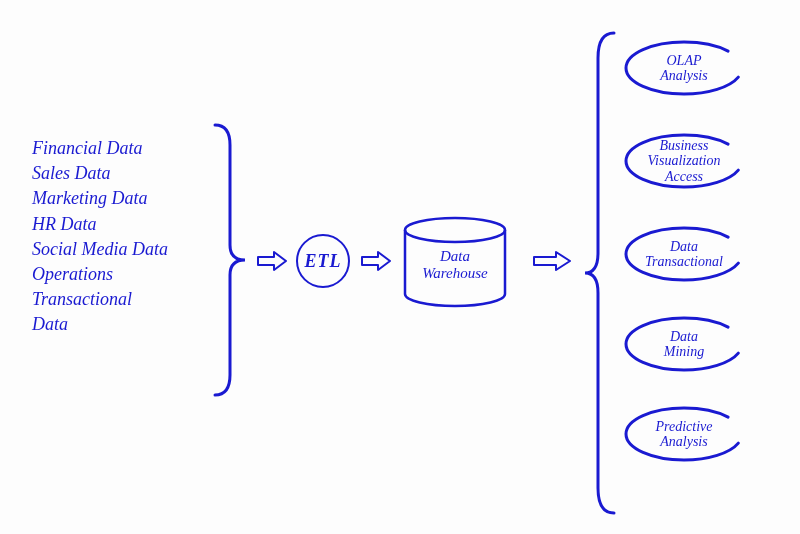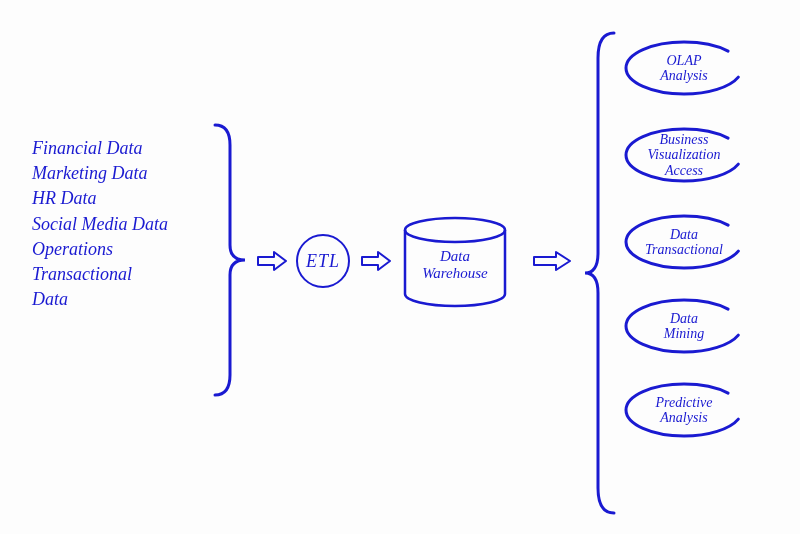--- a/index.html
+++ b/index.html
@@ -48,21 +48,21 @@
     top: 234px;
     width: 54px;
     height: 54px;
     border: 2.5px solid #1a1ad1;
     border-radius: 50%;
     display: flex;
     align-items: center;
     justify-content: center;
     font-size: 18px;
     font-style: italic;
-    font-weight: normal;
+    font-weight: bold;
     letter-spacing: 1px;
   }
   .cylinder {
     position: absolute;
     left: 400px;
     top: 216px;
     width: 110px;
     height: 92px;
   }
   .cylinder-label {
@@ -75,21 +75,21 @@
     font-style: italic;
     line-height: 1.15;
   }
   .outputs {
     position: absolute;
     left: 620px;
     top: 38px;
     width: 160px;
     display: flex;
     flex-direction: column;
-    gap: 24px;
+    gap: 30px;
   }
   .oval {
     width: 128px;
     height: 60px;
     position: relative;
     display: flex;
     align-items: center;
     justify-content: center;
     text-align: center;
     font-size: 14px;
@@ -102,20 +102,21 @@
     width: 128px;
     height: 60px;
     pointer-events: none;
   }
 </style>
 </head>
 <body>
 
 <div class="sources">
   <div>Financial Data</div>
+  <div>Sales Data</div>
   <div>Marketing Data</div>
   <div>HR Data</div>
   <div>Social Media Data</div>
   <div>Operations</div>
   <div>Transactional</div>
   <div>Data</div>
 </div>
 
 <svg class="bracket-left" viewBox="0 0 40 280">
   <path d="M 5 5 Q 20 5 20 25 L 20 125 Q 20 140 35 140 Q 20 140 20 155 L 20 255 Q 20 275 5 275" fill="none" stroke="#1a1ad1" stroke-width="3" stroke-linecap="round"></path>

